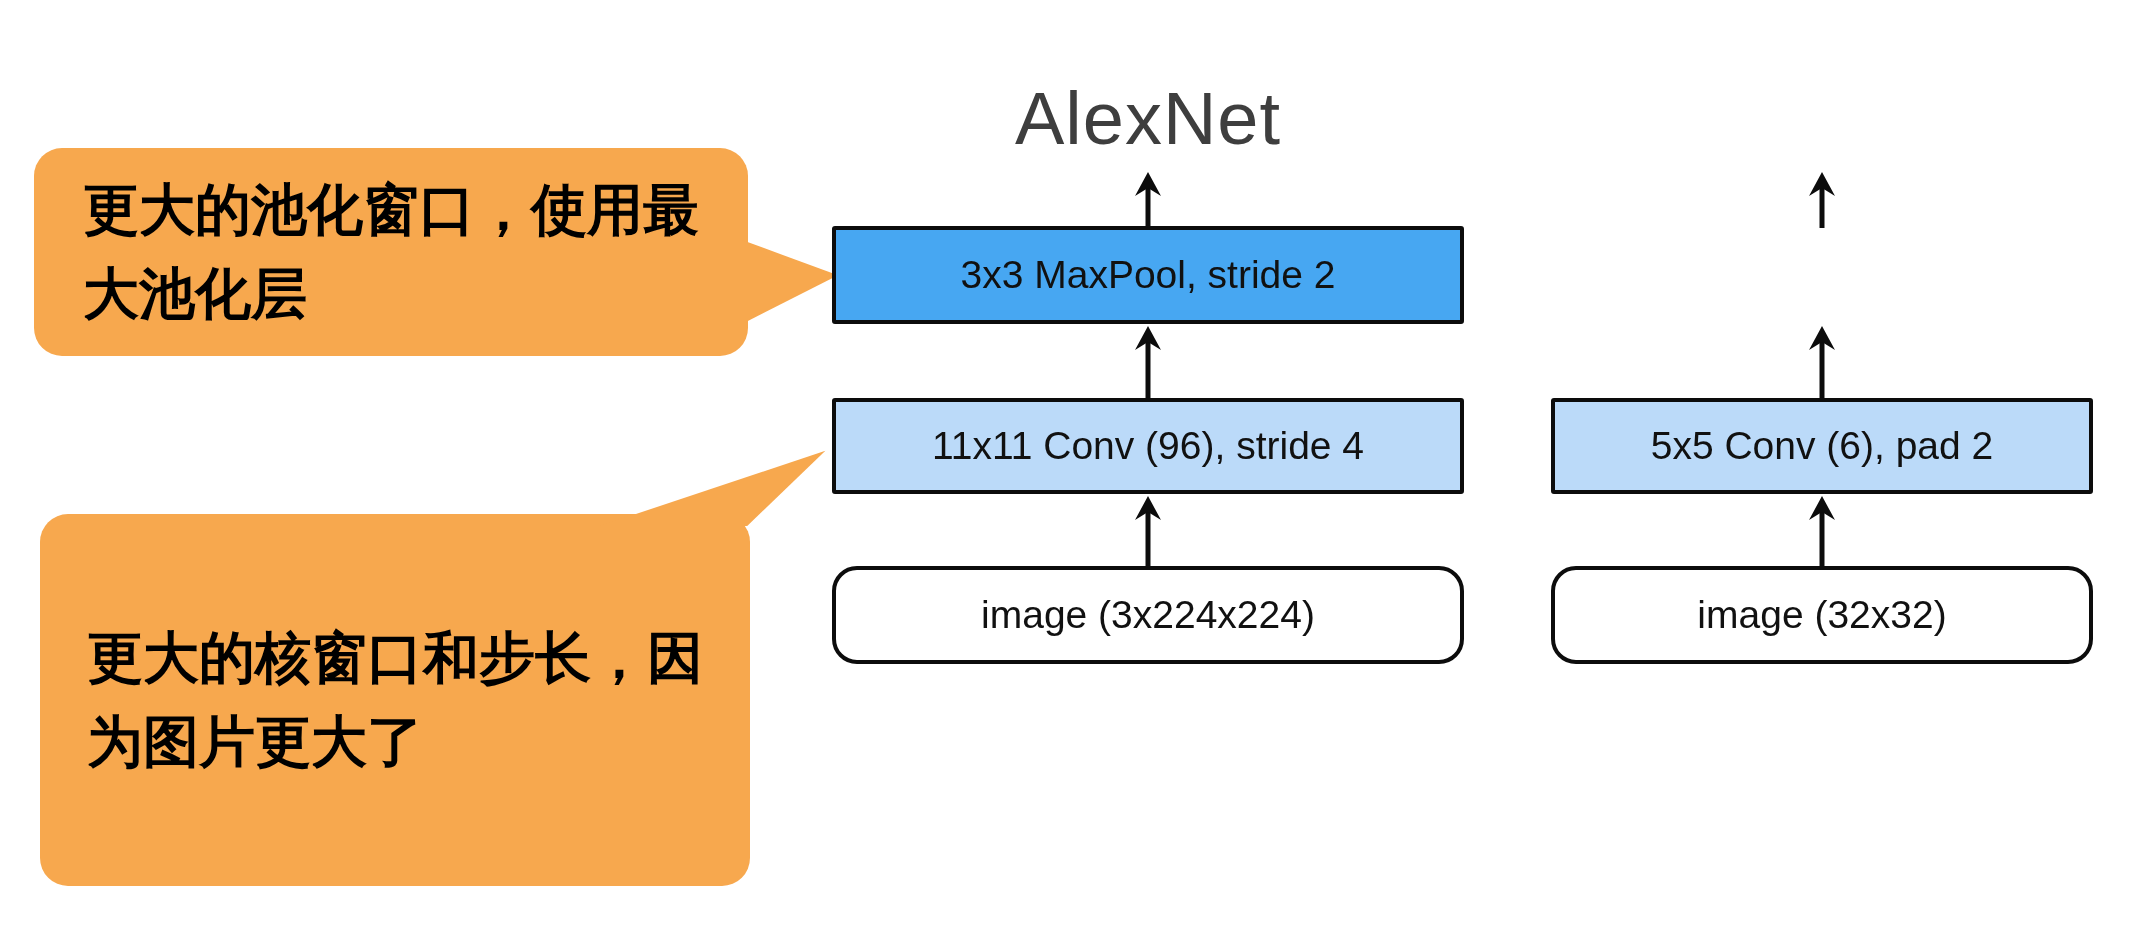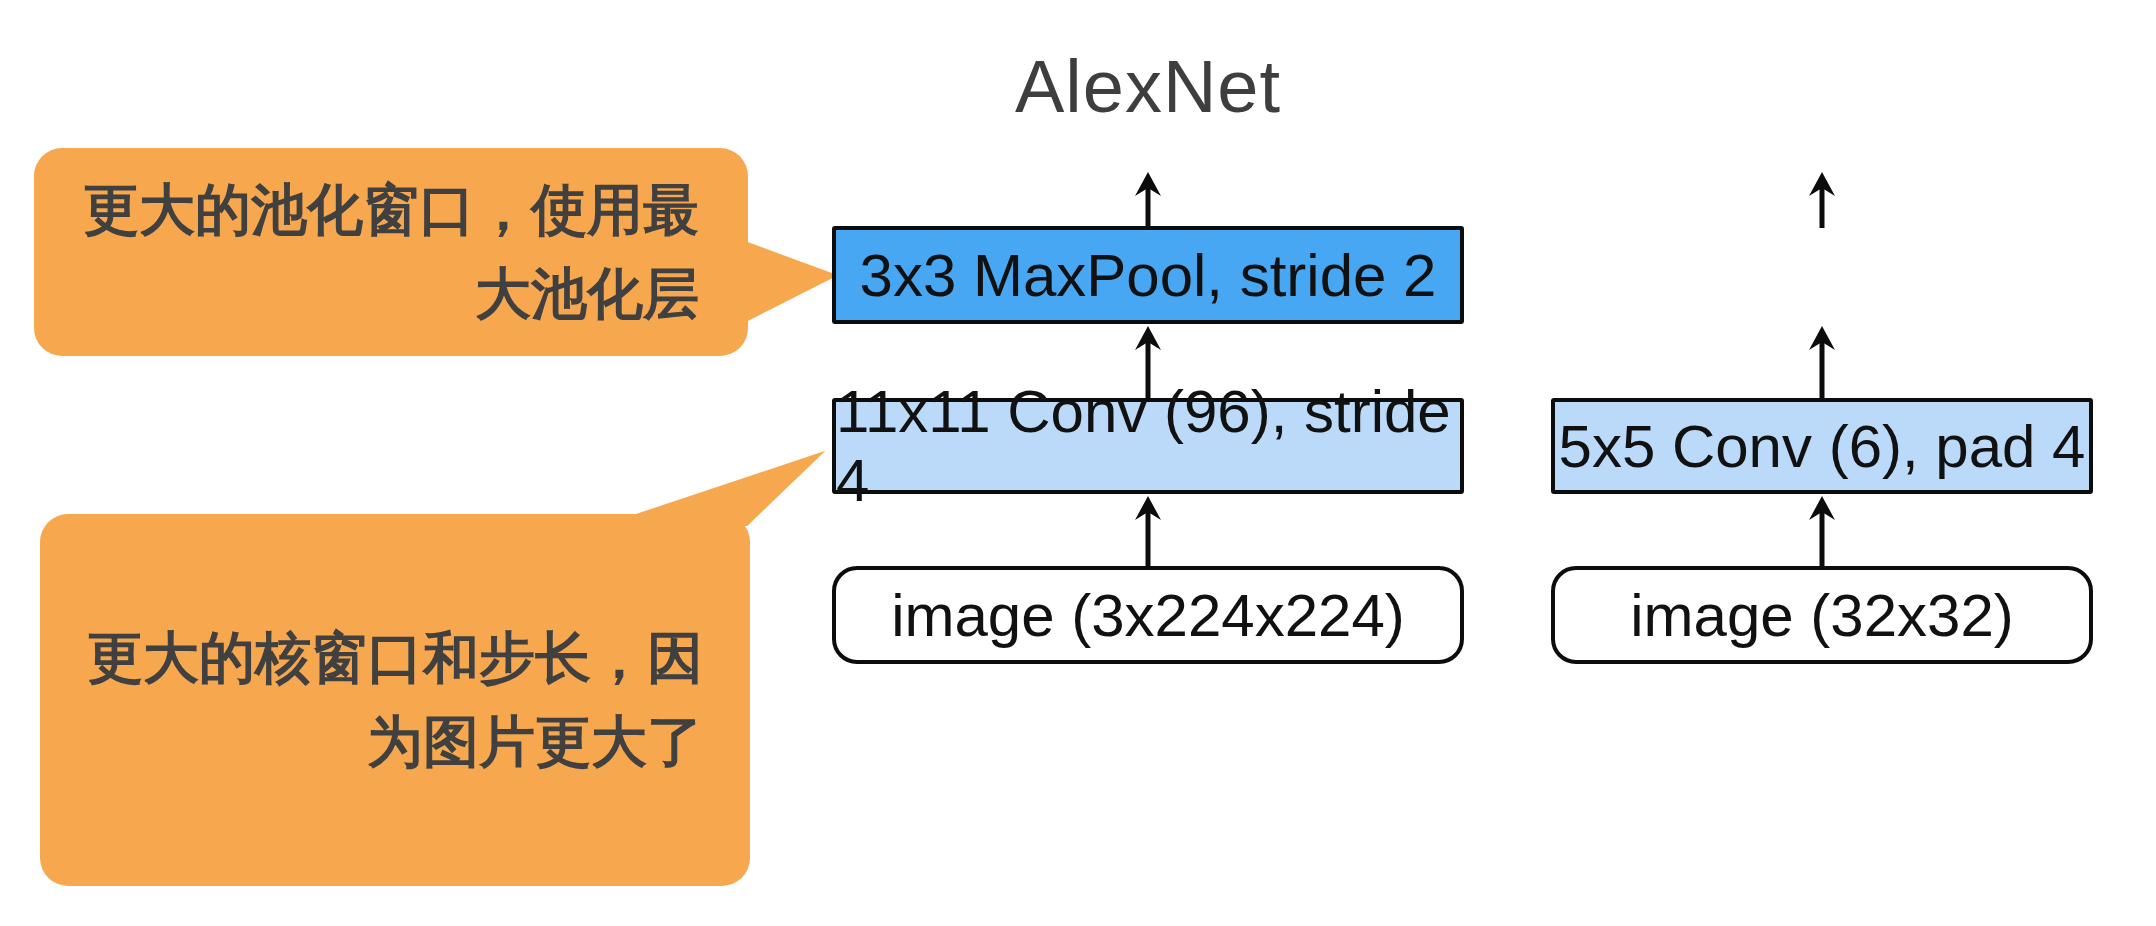--- a/index.html
+++ b/index.html
@@ -14,52 +14,53 @@
     height: 926px;
     background: #ffffff;
     overflow: hidden;
   }
   .net-title {
     position: absolute;
     text-align: center;
     font-size: 74px;
     color: var(--title-color, #3E3E3E);
     letter-spacing: 1px;
+    margin-top: 32px;
   }
   .box {
     position: absolute;
     display: flex;
     align-items: center;
     justify-content: center;
     border: 4px solid var(--stroke, #0C0C0C);
-    font-size: 60px;
+    font-size: 39px;
     color: #111111;
     box-sizing: border-box;
     z-index: 2;
     border-radius: 3px;
   }
   .box.pool  { background: var(--pool-fill, #47A7F2); }
   .box.conv  { background: var(--conv-fill, #BBDAF9); }
   .box.input { background: var(--input-fill, #FFFFFF); border-radius: 25px; }
   .arrow {
     position: absolute;
     z-index: 1;
   }
   .callout {
     position: absolute;
     background: var(--callout-fill, #F7A84E);
     border-radius: 28px;
-    color: #404040;
+    color: #000000;
     font-weight: bold;
     font-size: 56px;
     line-height: 1.5;
     display: flex;
     align-items: center;
     justify-content: center;
-    text-align: right;
+    text-align: left;
     white-space: pre-line;
     z-index: 1;
   }
   .pointer {
     position: absolute;
     background: var(--callout-fill, #F7A84E);
     z-index: 1;
   }
   .pointer-right {
     left: 742px; top: 240px; width: 96px; height: 84px;
@@ -125,21 +126,21 @@
     <line x1="22" y1="14" x2="22" y2="56" stroke="#0C0C0C" stroke-width="5"></line>
     <path d="M22 0 L9 24 L22 16 L35 24 Z" fill="#0C0C0C"></path>
   </svg>
 
 
   <svg class="arrow lenet-arrow arrow-mid1" width="44" height="74">
     <line x1="22" y1="14" x2="22" y2="74" stroke="#0C0C0C" stroke-width="5"></line>
     <path d="M22 0 L9 24 L22 16 L35 24 Z" fill="#0C0C0C"></path>
   </svg>
 
-  <div class="box conv lenet-box row-conv">5x5 Conv (6), pad 4</div>
+  <div class="box conv lenet-box row-conv">5x5 Conv (6), pad 2</div>
 
   <svg class="arrow lenet-arrow arrow-mid2" width="44" height="72">
     <line x1="22" y1="14" x2="22" y2="72" stroke="#0C0C0C" stroke-width="5"></line>
     <path d="M22 0 L9 24 L22 16 L35 24 Z" fill="#0C0C0C"></path>
   </svg>
 
   <div class="box input lenet-box row-input">image (32x32)</div>
 
 </div>
 

